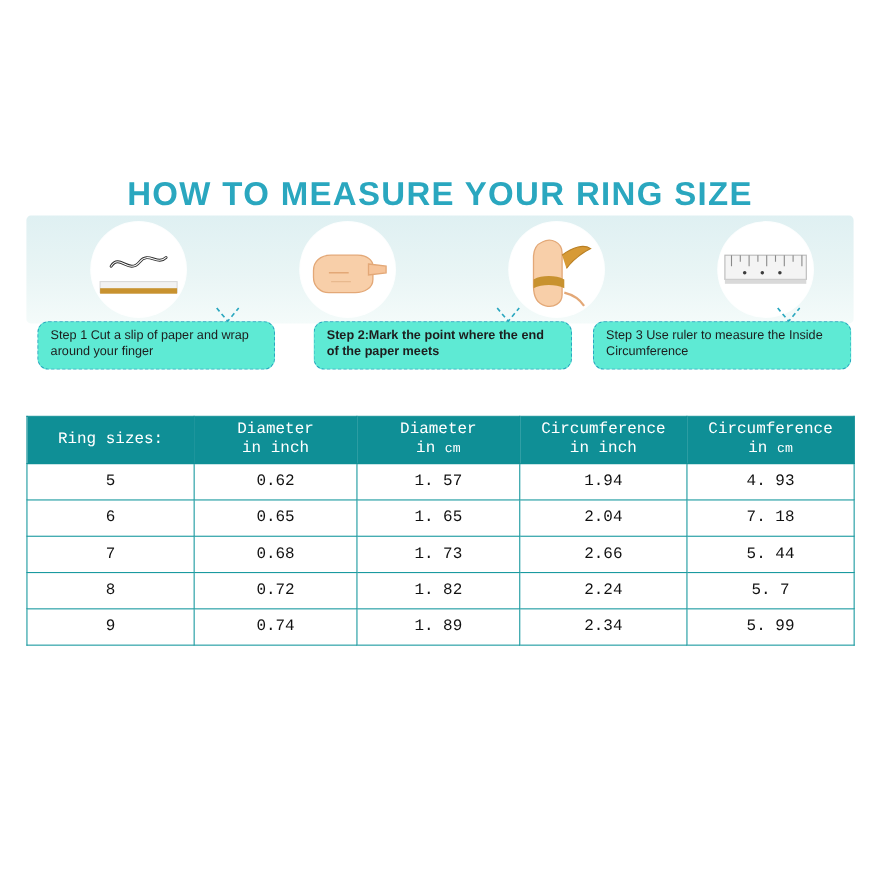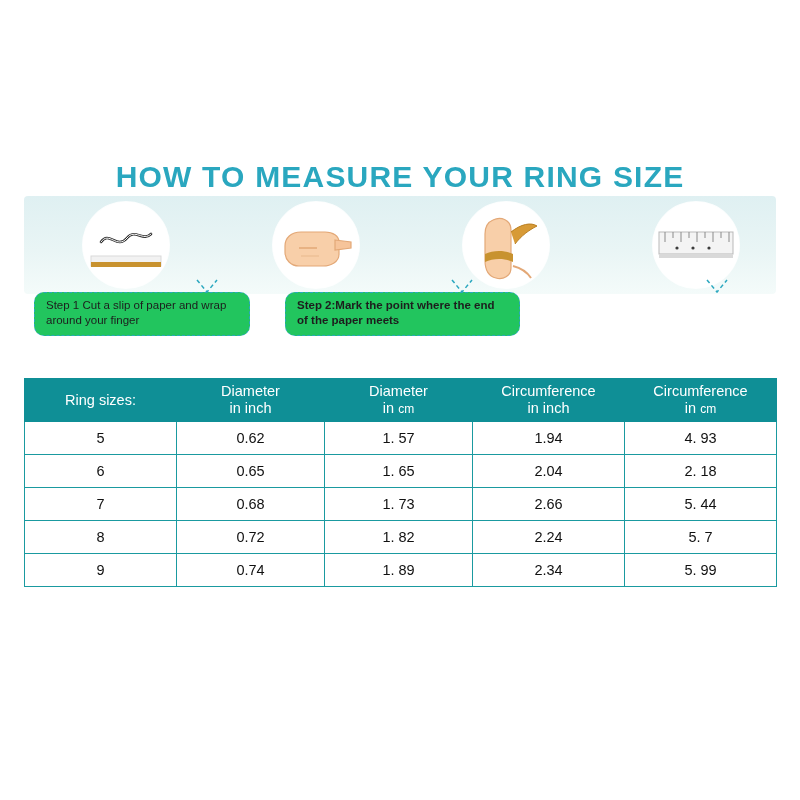--- a/index.html
+++ b/index.html
@@ -69,21 +69,21 @@
     overflow: hidden;
     box-shadow: 0 0 0 1px rgba(255,255,255,0.9);
   }
   .thumb svg { display: block; }
 
   
   .callout {
     position: absolute;
     top: 292px;
     height: 44px;
-    background: #22c55e;
+    background: #5eead4;
     border: 1.5px dashed #2aa7bf;
     border-radius: 10px;
     box-sizing: border-box;
     padding: 5px 19px 0 11px;
     font-size: 11.5px;
     line-height: 15px;
     color: #1d1d1d;
   }
   .callout.b1 { left: 34px;  width: 216px; }
   .callout.b2 { left: 285px; width: 235px; font-weight: bold; }
@@ -98,20 +98,21 @@
   .notch.n1 { left: 196px; }
   .notch.n2 { left: 451px; }
   .notch.n3 { left: 706px; }
 
   
   .table-wrap {
     position: absolute;
     left: 24px;
     top: 378px;
     width: 752px;
+    font-family: Liberation Mono, monospace;
   }
   table.sizes {
     border-collapse: collapse;
     width: 752px;
     table-layout: fixed;
   }
   table.sizes th {
     background: #0f8f96;
     color: #ffffff;
     font-weight: 400;
@@ -229,20 +230,21 @@
     </svg>
   </div>
   <div class="notch n3">
     <svg width="22" height="14" viewBox="0 0 22 14">
       <path d="M1 1 L11 13 L21 1" fill="none" stroke="#2aa7bf" stroke-width="1.5" stroke-dasharray="4 3"></path>
     </svg>
   </div>
 
   <div class="callout b1">Step 1 Cut a slip of paper and wrap around your finger</div>
   <div class="callout b2">Step 2:Mark the point where the end of the paper meets</div>
+  <div class="callout b3">Step 3 Use ruler to measure the Inside Circumference</div>
 
   <div class="table-wrap">
     <table class="sizes">
       <colgroup>
         <col style="width:152px">
         <col style="width:148px">
         <col style="width:148px">
         <col style="width:152px">
         <col style="width:152px">
       </colgroup>
@@ -275,21 +277,21 @@
           <td>0.62</td>
           <td>1. 57</td>
           <td>1.94</td>
           <td>4. 93</td>
         </tr>
         <tr>
           <td>6</td>
           <td>0.65</td>
           <td>1. 65</td>
           <td>2.04</td>
-          <td>2. 18</td>
+          <td>7. 18</td>
         </tr>
         <tr>
           <td>7</td>
           <td>0.68</td>
           <td>1. 73</td>
           <td>2.66</td>
           <td>5. 44</td>
         </tr>
         <tr>
           <td>8</td>

